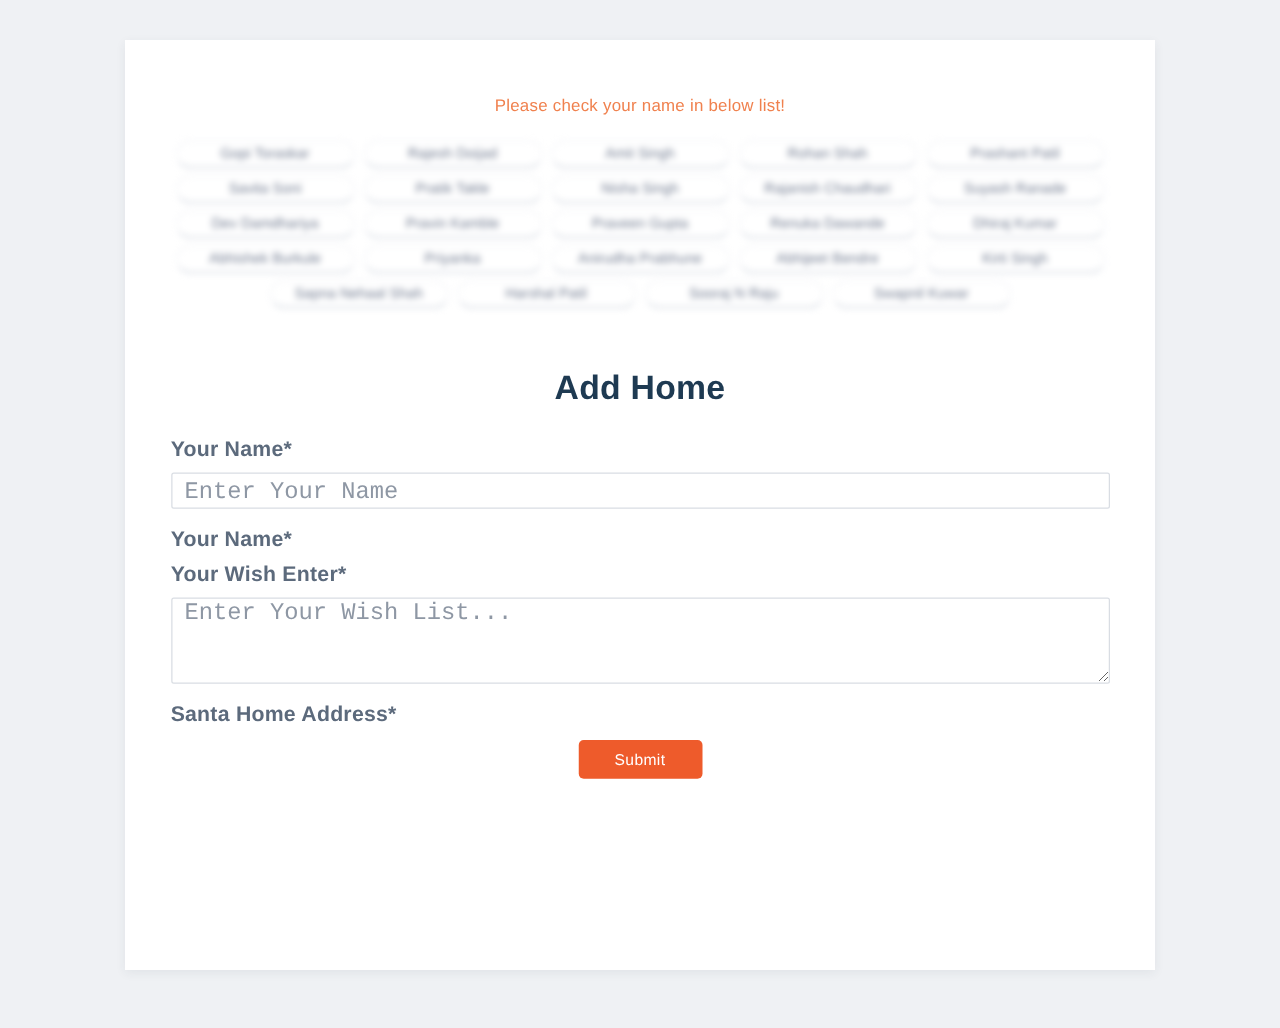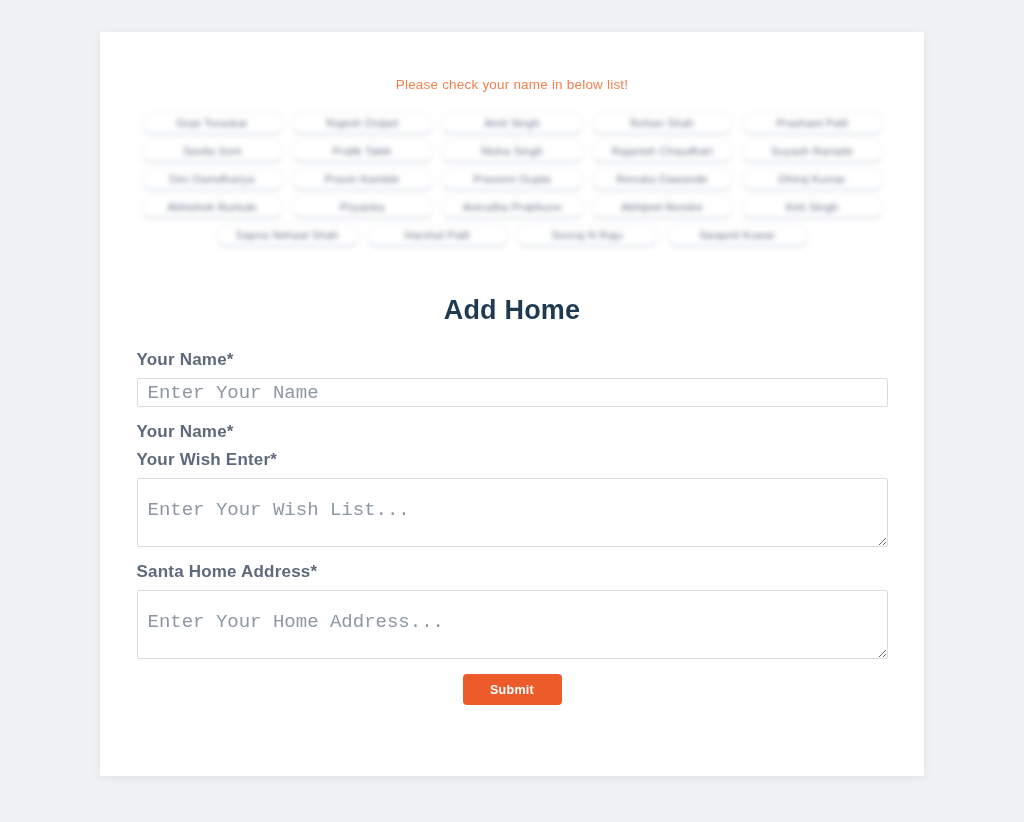--- a/index.html
+++ b/index.html
@@ -90,41 +90,41 @@
     outline: none;
     background: #ffffff;
   }
   .text-input {
     height: 29px;
     padding: 0 10px;
     margin-bottom: 15px;
   }
   .text-area {
     height: 69px;
-    padding: 20px 10px;
+    padding: 0 10px;
     margin-bottom: 15px;
     resize: both;
   }
   .text-input::placeholder, .text-area::placeholder {
     color: #8e97a4;
     opacity: 1;
   }
   .submit-row {
     text-align: center;
     margin-top: 10px;
   }
   .submit-btn {
     width: 99px;
     height: 31px;
     background: #ee5b2b;
     color: #ffffff;
     border: none;
     border-radius: 4px;
     font-family: "Liberation Sans", sans-serif;
-    font-weight: bold;
+    font-weight: normal;
     font-size: 12.5px;
     letter-spacing: 0.3px;
     cursor: pointer;
   }
 </style>
 </head>
 <body>
 
 <div class="page">
   <div class="card">
@@ -164,21 +164,20 @@
 
       <label class="field-label">Your Name*</label>
       <input class="text-input" type="text" placeholder="Enter Your Name" style="">
 
       <label class="field-label">Your Name*</label>
 
       <label class="field-label">Your Wish Enter*</label>
       <textarea class="text-area" placeholder="Enter Your Wish List..." style=""></textarea>
 
       <label class="field-label">Santa Home Address*</label>
-      <textarea class="text-area" placeholder="Enter Your Home Address..." style=""></textarea>
 
       <div class="submit-row">
         <button class="submit-btn" type="submit">Submit</button>
       </div>
 
     </form>
   </div>
 </div>
 
 </body></html>

